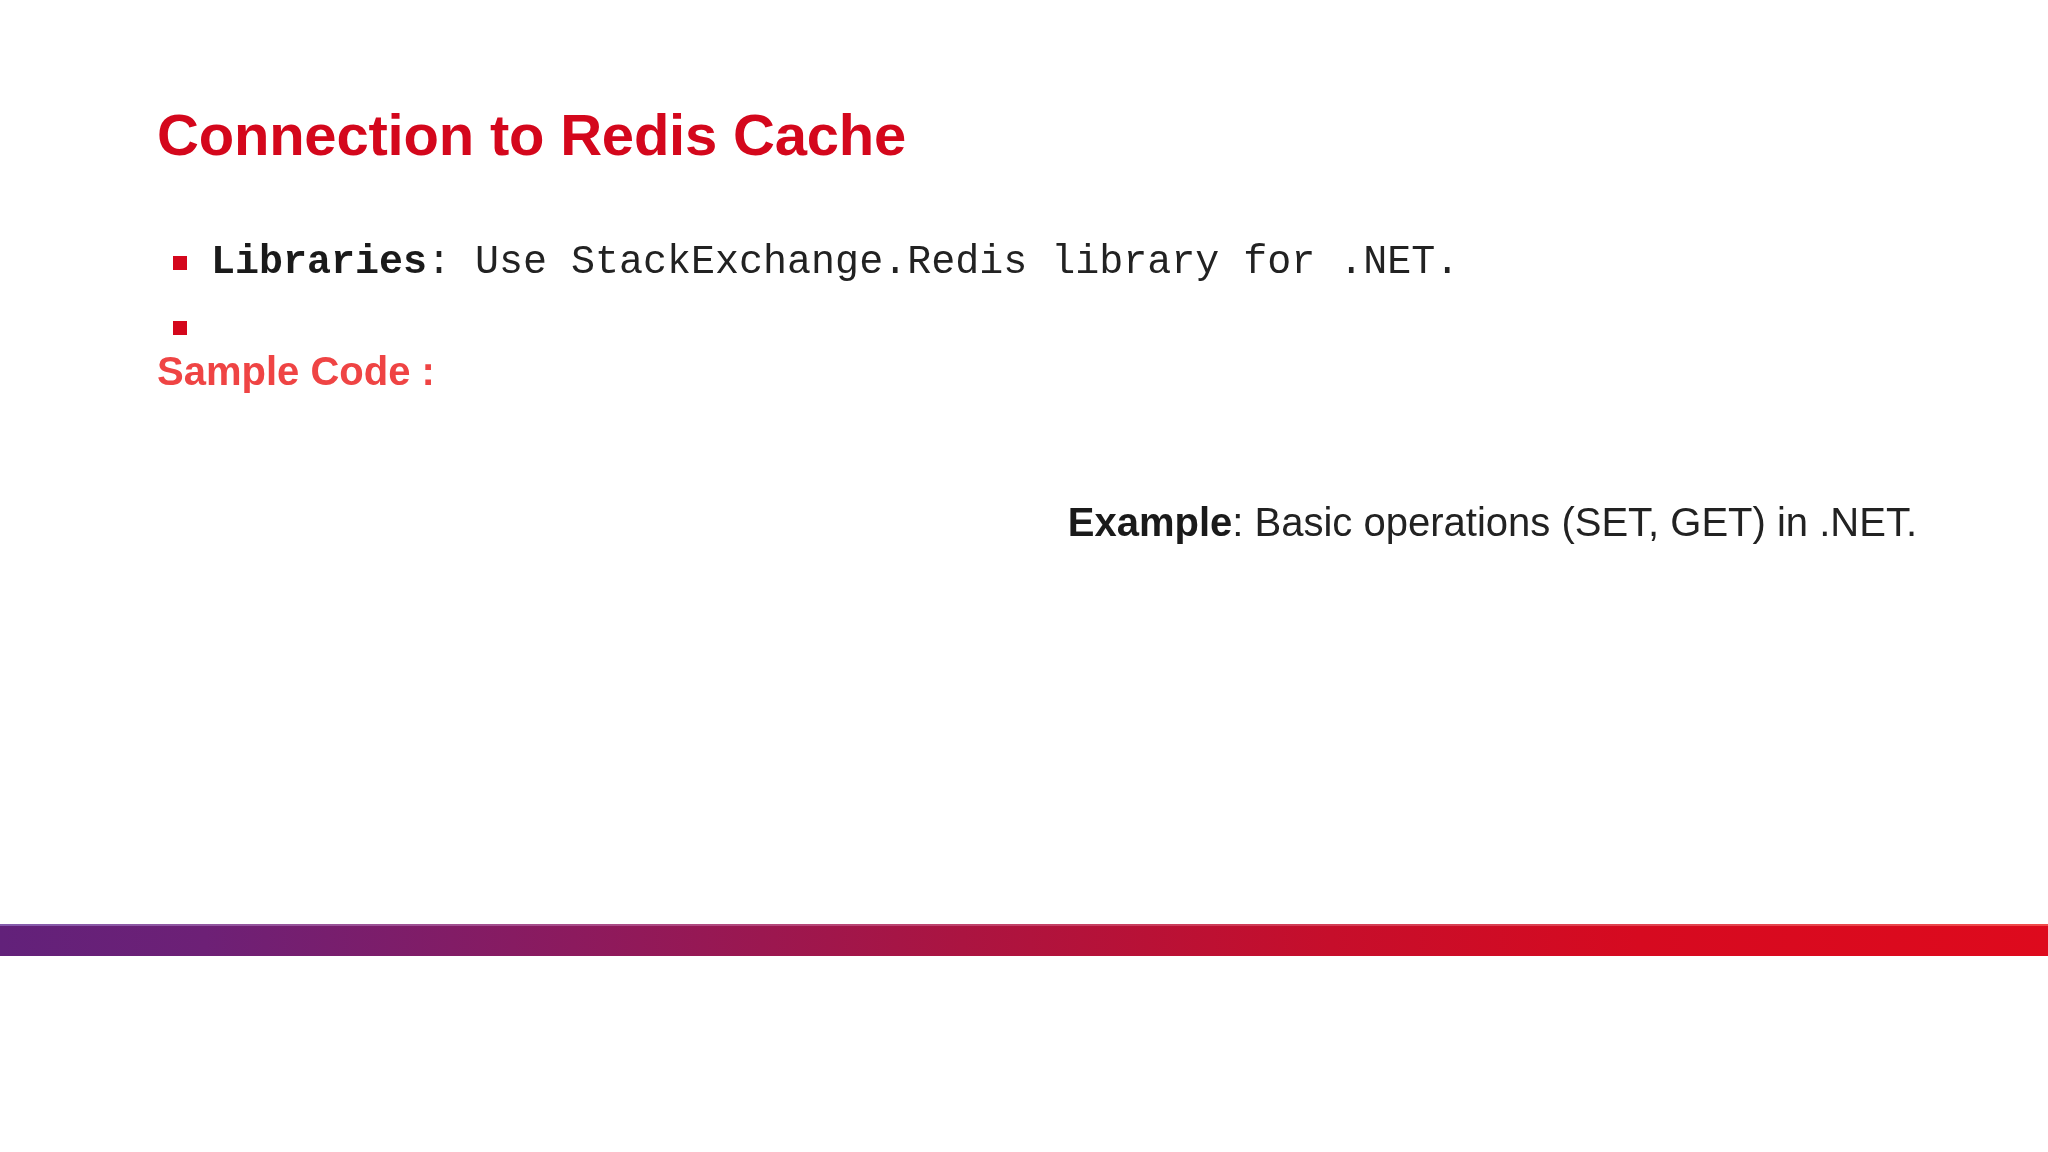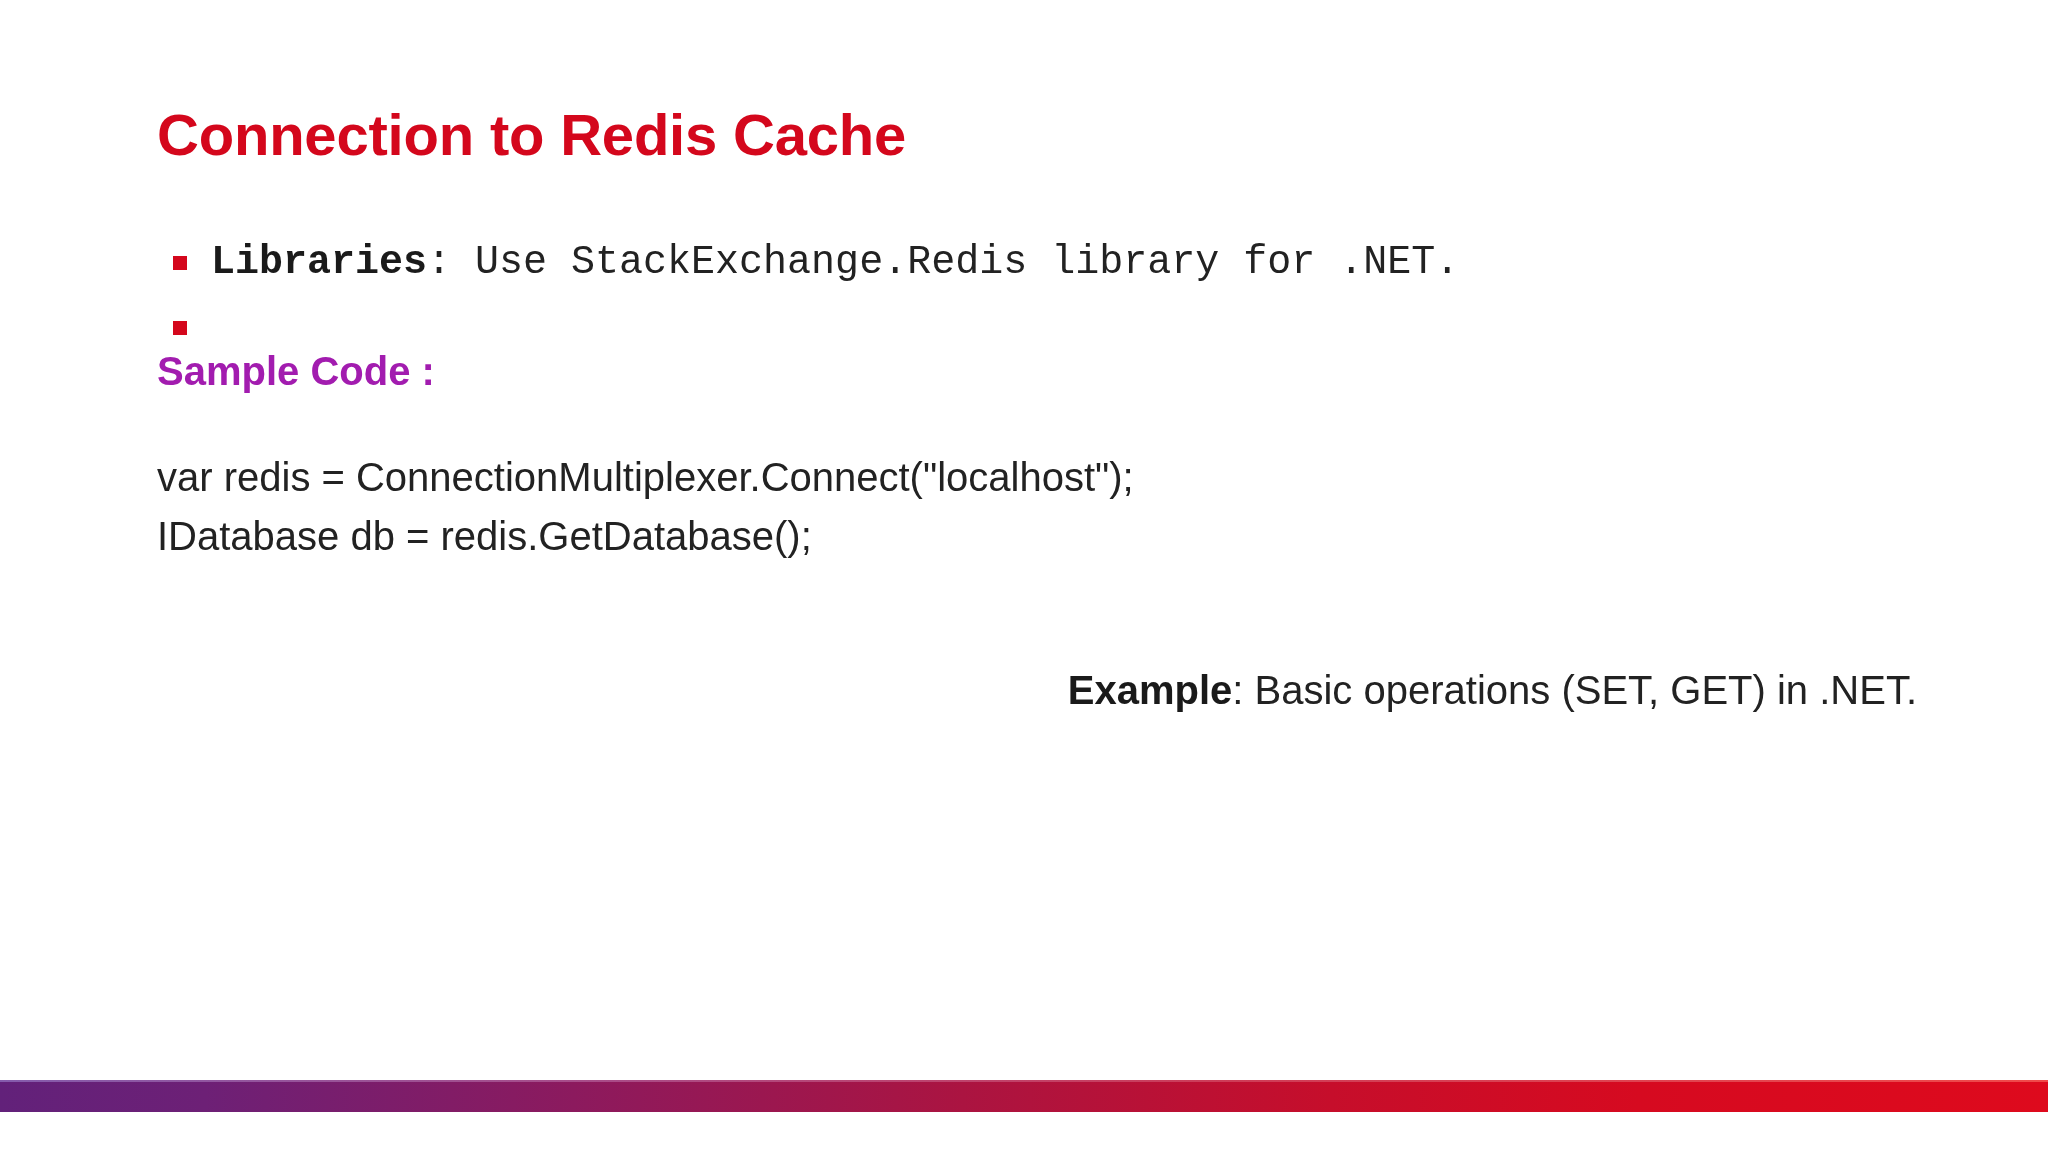--- a/index.html
+++ b/index.html
@@ -9,21 +9,21 @@
     background: #ffffff;
   }
 
   body {
     font-family: "Liberation Sans", sans-serif;
   }
 
   .slide {
     position: relative;
     width: 2048px;
-    height: 1112px;
+    height: 956px;
     background: #ffffff;
     overflow: hidden;
     box-sizing: border-box;
   }
 
   
   .slide-title {
     position: absolute;
     left: 157px;
     top: 63px;
@@ -73,21 +73,21 @@
   .bullet-text strong {
     font-weight: bold;
     color: #1a1a1a;
   }
 
   
   .sample-heading {
     margin-top: 56px;
     font-size: 40px;
     font-weight: bold;
-    color: #a21caf;
+    color: #ef4444;
     line-height: 1.33;
   }
 
   .code-block {
     margin-top: 50px;
   }
 
   .code-line {
     font-size: 40px;
     color: #222222;
@@ -159,24 +159,20 @@
       </li>
 
       <li class="bullet-item">
         <span class="bullet-marker"></span>
       </li>
 
     </ul>
 
     <div class="sample-heading">Sample Code :</div>
 
-    <div class="code-block">
-      <div class="code-line">var redis = ConnectionMultiplexer.Connect("localhost");</div>
-      <div class="code-line">IDatabase db = redis.GetDatabase();</div>
-    </div>
 
     <div class="example-line"><strong>Example</strong><span>: </span><span>Basic operations (SET, GET) in .NET.</span></div>
 
   </div>
 
   <div class="accent-bar-topline"></div>
   <div class="accent-bar"></div>
 
 </div>
 

